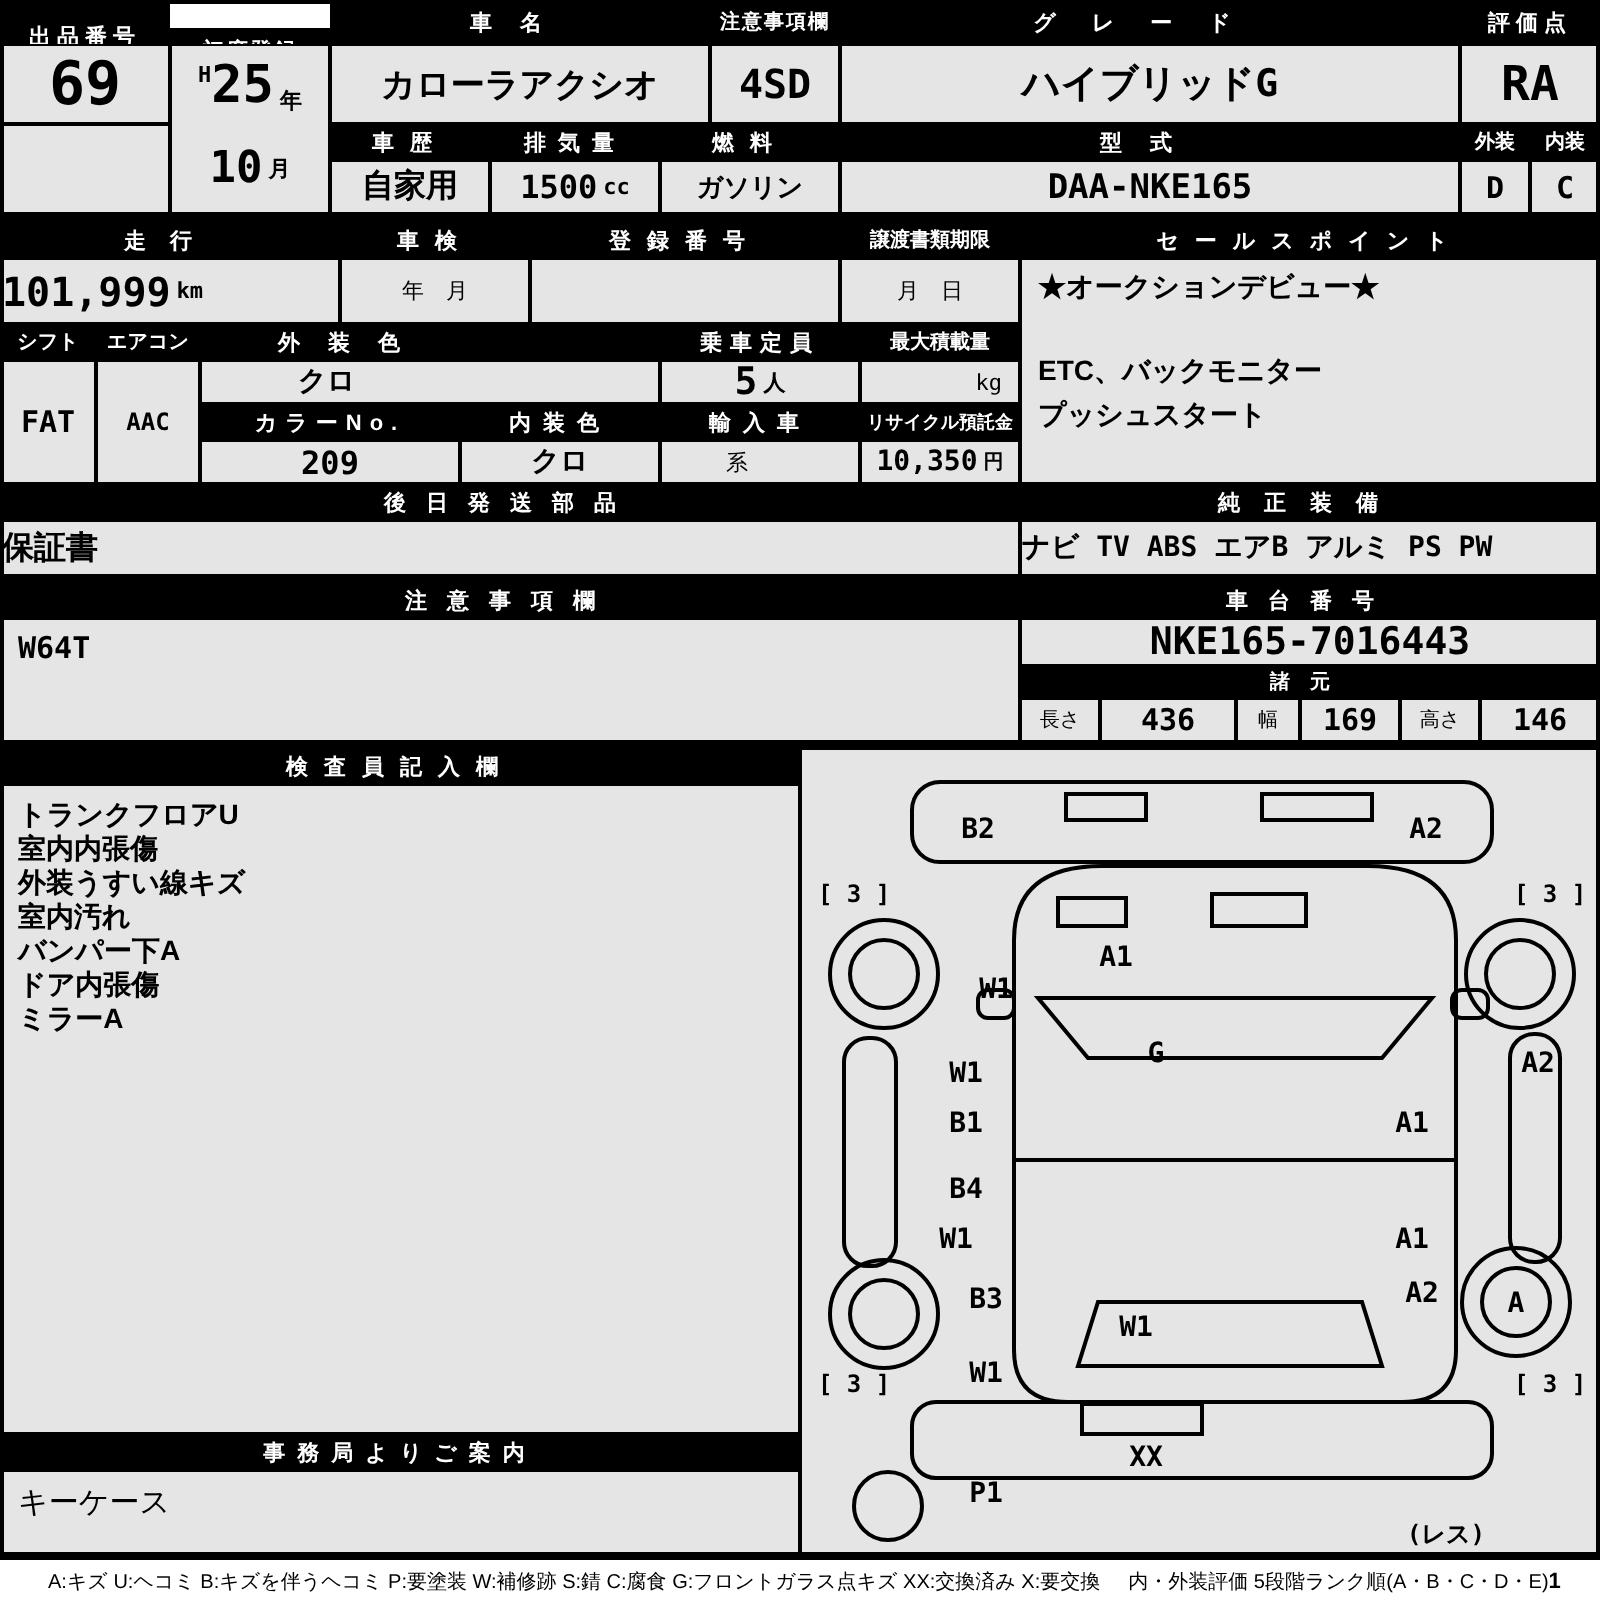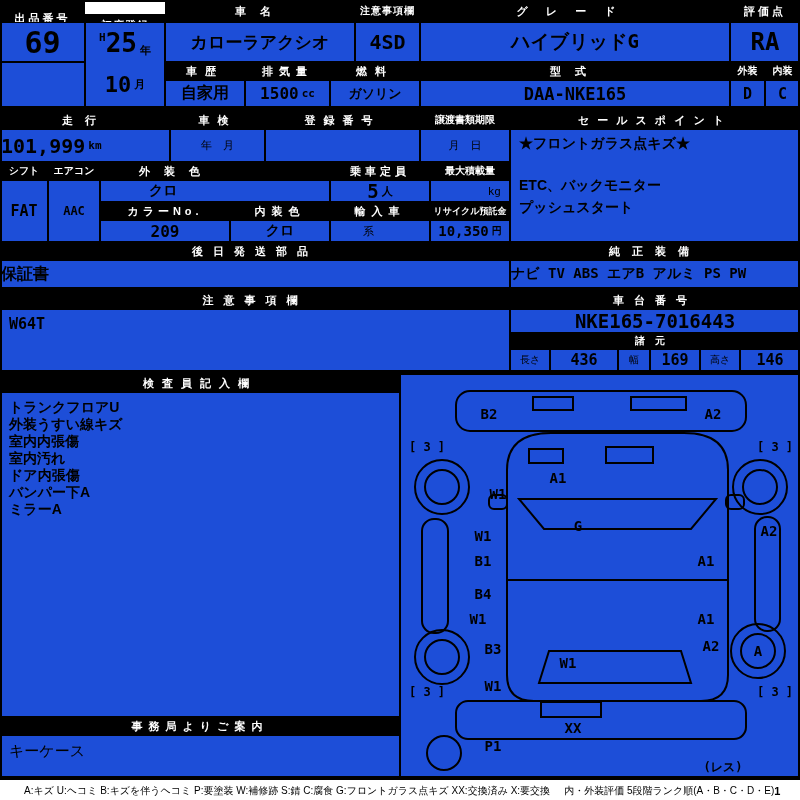--- a/index.html
+++ b/index.html
@@ -1,19 +1,19 @@
 <!DOCTYPE html>
 <html><head>
 <meta charset="utf-8">
 <style>
   *{margin:0;padding:0;box-sizing:border-box}
   html,body{width:800px;height:800px;background:#fff;color:#000;
     font-family:"Liberation Sans",sans-serif}
   .sheet{position:relative;width:800px;height:800px;background:#fff;overflow:hidden}
-  .c{position:absolute;border:1px solid #000;background:#1d4ed8}
+  .c{position:absolute;border:1px solid #000;background:#e5e5e5}
   .hdr{position:absolute;background:#000;color:#fff;border:1px solid #000;
     display:flex;align-items:center;justify-content:center;
     font-size:11px;font-weight:bold;white-space:nowrap}
   .val{display:flex;align-items:center;justify-content:center;font-weight:bold;
     font-family:"DejaVu Sans Mono","Liberation Sans",sans-serif;font-size:15px;white-space:nowrap}
   .left{justify-content:flex-start;padding-left:0}
   .unit{font-size:11px;font-weight:bold;margin-left:3px}
   .plain{font-weight:normal;font-size:11px}
   .bar{position:absolute;background:#000;border:none}
   .frame{position:absolute;left:0;top:0;width:800px;height:780px;border:2px solid #000;pointer-events:none;background:transparent}
@@ -81,21 +81,21 @@
 
   <div class="c val left" style="left:0;top:129px;width:170px;height:33px">
     <span style="font-size:20px">101,999</span>
     <span class="unit">km</span>
   </div>
   <div class="c val" style="left:170px;top:129px;width:95px;height:33px;font-weight:normal;font-size:11px">年　月</div>
   <div class="c" style="left:265px;top:129px;width:155px;height:33px"></div>
   <div class="c val" style="left:420px;top:129px;width:90px;height:33px;font-weight:normal;font-size:11px">月　日</div>
 
   <div class="c" style="left:510px;top:129px;width:290px;height:113px;padding:5px 8px;font-weight:bold;font-size:14px">
-    <div>★フロントガラス点キズ★</div>
+    <div>★オークションデビュー★</div>
     <div style="margin-top:24px">ETC、バックモニター</div>
     <div style="margin-top:4px">プッシュスタート</div>
   </div>
 
   <div class="hdr" style="left:0;top:162px;width:48px;height:18px;font-size:10px">シフト</div>
   <div class="hdr" style="left:48px;top:162px;width:52px;height:18px;font-size:10px">エアコン</div>
   <div class="hdr" style="left:100px;top:162px;width:230px;height:18px;letter-spacing:14px;justify-content:flex-start;padding-left:38px">外装色</div>
   <div class="hdr" style="left:330px;top:162px;width:100px;height:18px;letter-spacing:4px">乗車定員</div>
   <div class="hdr" style="left:430px;top:162px;width:80px;height:18px;font-size:10px">最大積載量</div>
 
@@ -141,25 +141,25 @@
   <div class="c val" style="left:618px;top:349px;width:32px;height:22px;font-weight:normal;font-size:10px;font-family:'Liberation Sans',sans-serif">幅</div>
   <div class="c val" style="left:650px;top:349px;width:50px;height:22px">169</div>
   <div class="c val" style="left:700px;top:349px;width:40px;height:22px;font-weight:normal;font-size:10px;font-family:'Liberation Sans',sans-serif">高さ</div>
   <div class="c val" style="left:740px;top:349px;width:60px;height:22px">146</div>
 
   <div class="bar" style="left:0;top:371px;width:800px;height:3px"></div>
 
   <div class="hdr" style="left:0;top:374px;width:400px;height:18px;letter-spacing:8px">検査員記入欄</div>
   <div class="c" style="left:0;top:392px;width:400px;height:325px;padding:6px 8px;font-weight:bold;font-size:14px;line-height:17px">
     <div>トランクフロアU</div>
+    <div>室内内張傷</div>
     <div>外装うすい線キズ</div>
-    <div>室内内張傷</div>
     <div>室内汚れ</div>
+    <div>バンパー下A</div>
     <div>ドア内張傷</div>
-    <div>バンパー下A</div>
     <div>ミラーA</div>
   </div>
 
   <div class="hdr" style="left:0;top:717px;width:400px;height:18px;letter-spacing:6px">事務局よりご案内</div>
   <div class="c" style="left:0;top:735px;width:400px;height:42px;padding:6px 8px;font-weight:normal;font-size:15px">キーケース</div>
 
   <div class="c" style="left:400px;top:374px;width:400px;height:403px">
     <svg width="398" height="401" viewBox="0 0 398 401" xmlns="http://www.w3.org/2000/svg">
       <g fill="none" stroke="#000" stroke-width="2">
 

